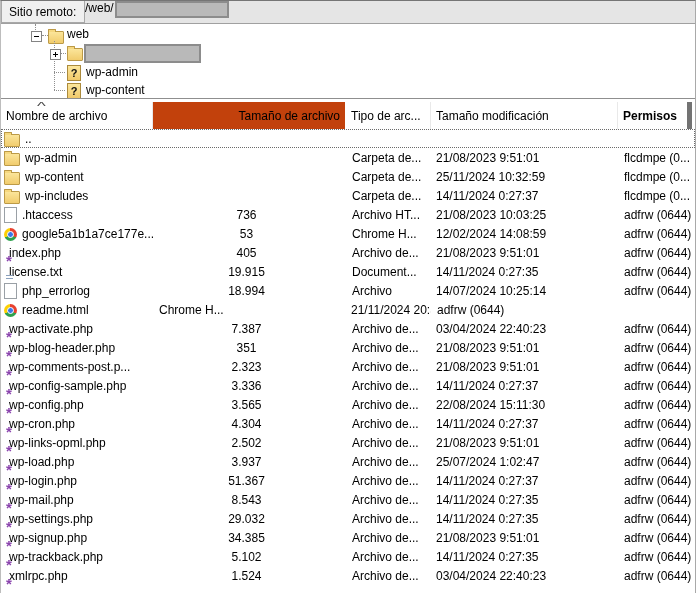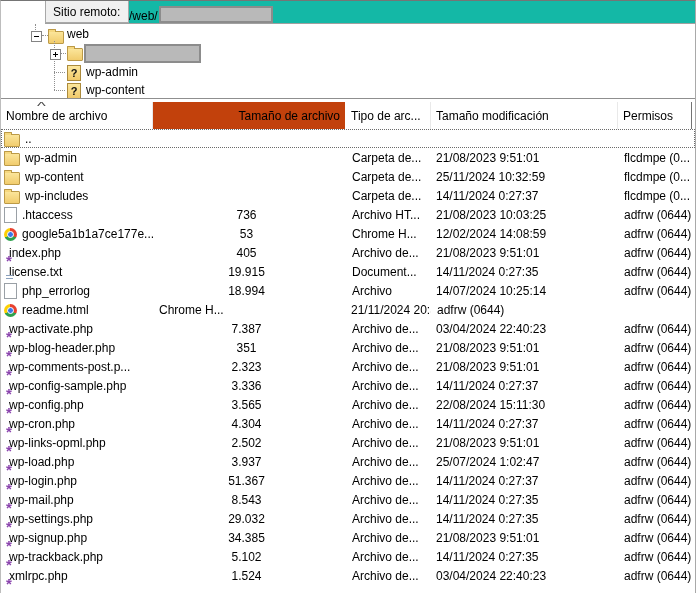--- a/index.html
+++ b/index.html
@@ -3,26 +3,26 @@
 <meta charset="utf-8">
 <style>
   html,body{margin:0;padding:0;background:#fff;}
   .app{
     position:relative;width:696px;height:593px;box-sizing:border-box;
     border-top:1px solid #757575;border-left:1px solid #bdbdbd;border-right:1px solid #a9a9a9;
     font-family:"Liberation Sans","DejaVu Sans",sans-serif;font-size:12px;color:#000;
     overflow:hidden;background:#fff;
   }
   
-  .topbar{height:22px;border-bottom:1px solid #a0a0a0;display:flex;align-items:stretch;background:#fff;margin-left:44px;}
+  .topbar{height:22px;border-bottom:1px solid #a0a0a0;display:flex;align-items:stretch;background:#fff;}
   .label-box{
     width:84px;box-sizing:border-box;border:1px solid #a8a8a8;border-top:none;
     background:#f0f0f0;display:flex;align-items:center;padding-left:7px;
   }
-  .path-field{flex:1;display:flex;align-items:flex-end;background:#14b8a6;}
+  .path-field{flex:1;display:flex;align-items:flex-start;background:#e5e5e5;}
   .path-text{white-space:pre;}
   .redacted{background:#b9b9b9;border:2px solid #8c8c8c;box-sizing:border-box;}
   .redacted-path{width:114px;height:17px;margin-left:1px;}
   
   .tree{position:relative;height:74px;background:#fff;overflow:hidden;}
   .dvline{position:absolute;width:0;border-left:1px dotted #8f8f8f;}
   .dhline{position:absolute;height:0;border-top:1px dotted #8f8f8f;}
   .expander{position:absolute;width:9px;height:9px;background:#fff;border:1px solid #848484;}
   .expander::before{content:"";position:absolute;left:2px;top:4px;width:5px;height:1px;background:#000;}
   .exp-plus::after{content:"";position:absolute;left:4px;top:2px;width:1px;height:5px;background:#000;}
@@ -48,21 +48,21 @@
           font-size:11px;font-weight:700;color:#111;line-height:14px;}
   
   .splitter{height:4px;border-top:1px solid #8f8f8f;background:#fff;box-sizing:border-box;}
   
   .listpane{background:#fff;}
   .hdr,.row{display:grid;grid-template-columns:152px 193px 85px 187px 74px 1fr;}
   .hdr{height:27px;align-items:center;background:#fff;}
   .hcell{height:100%;display:flex;align-items:center;box-sizing:border-box;
          border-right:1px solid #e9e9e9;padding:0 5px;white-space:nowrap;overflow:hidden;position:relative;}
   .hcell.size{justify-content:flex-end;background:#c2410c;border-right:1px solid #fff;}
-  .hcell.perms{border-right:1px solid #737373;}
+  .hcell.perms{border-right:5px solid #737373;font-weight:bold;}
   .hcell.filler{border-right:none;}
   .sort-caret{position:absolute;left:36px;top:-2px;font-size:11px;color:#4a4a4a;
          transform:scaleX(1.7);transform-origin:left;}
   .rows{position:relative;}
   .row{height:19px;align-items:center;}
   .row.focused{outline:1px dotted #6b6b6b;outline-offset:-1px;}
   .cell{white-space:nowrap;overflow:hidden;box-sizing:border-box;}
   .cell.name{display:flex;align-items:center;gap:5px;padding-left:3px;height:19px;}
   .cell.size{text-align:center;padding-right:6px;}
   .cell.type{padding-left:6px;}

